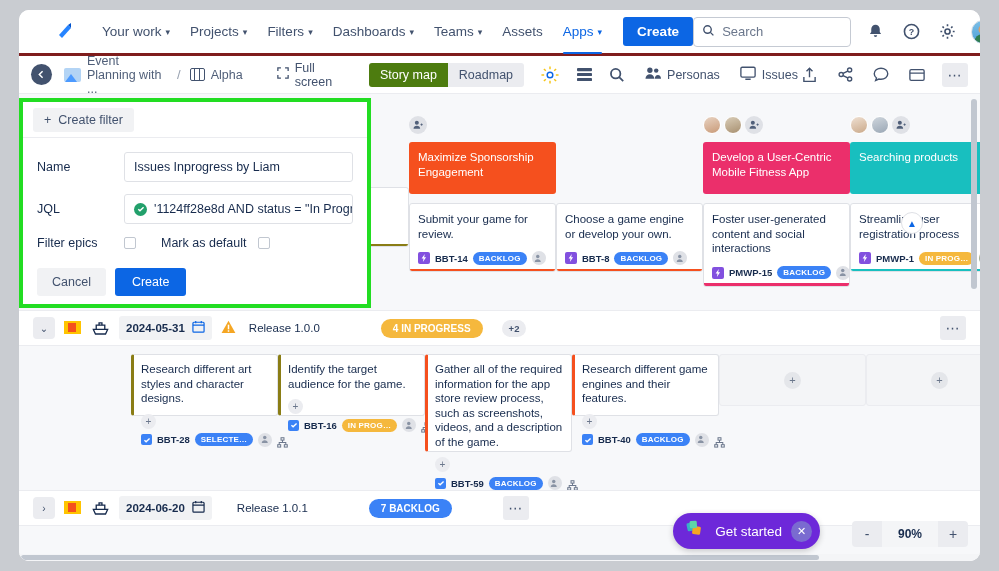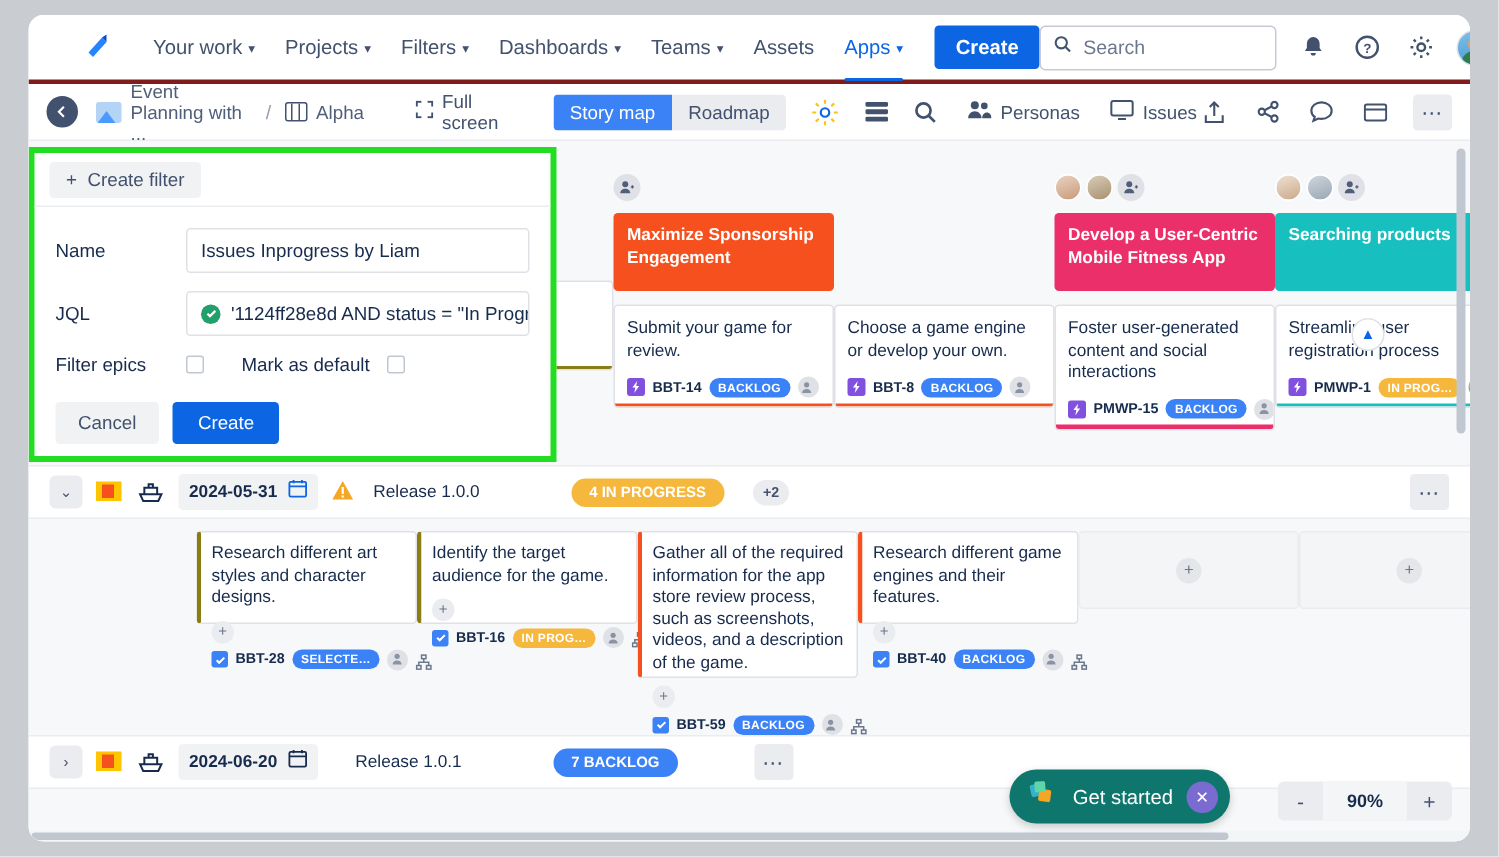--- a/index.html
+++ b/index.html
@@ -97,21 +97,21 @@
   .slash { margin: 0 9px; color: #97a0af; font-size: 13px; }
   .board-icon { width: 15px; height: 13px; border: 1.6px solid #42526e;
     border-radius: 2px; display:flex; flex:none; }
   .board-icon i { flex:1; border-right: 1.6px solid #42526e; }
   .board-icon i:last-child { border-right: none; }
   .fullscreen { display:flex; align-items:center; gap:6px; margin-left: 34px;
     font-size: 12.5px; color: #42526e; cursor: pointer; }
   .seg { display:flex; margin-left: 36px; border-radius: 3px; overflow:hidden; flex:none;}
   .seg-btn { font-size: 12.5px; padding: 5px 11px; cursor: pointer;
     background:#ebecf0; color:#42526e; font-weight: 500;}
-  .seg-btn.on { background: #3b82f6; color:#fff; }
+  .seg-btn.on { background: #4d7c0f; color:#fff; }
   .tool-ico { margin-left: 16px; cursor:pointer; display:flex; align-items:center;
     justify-content:center; width:22px; height:22px; color:#42526e;}
   .tool-lbl { display:flex; align-items:center; gap:6px; margin-left: 20px;
     font-size:12.5px; color:#42526e; cursor:pointer; }
   .sub-right { margin-left:auto; display:flex; align-items:center; gap:14px; }
   .more-box { width:26px;height:24px;border-radius:3px;background:#ebecf0;
     display:flex;align-items:center;justify-content:center;cursor:pointer;
     color:#42526e;font-size:14px;letter-spacing:1px;}
 
   
@@ -127,21 +127,21 @@
   }
 
   .col { position: absolute; width: 147px; }
   .av-row { display:flex; align-items:center; gap:3px; height:22px; margin-bottom:6px; }
   .av { width:18px;height:18px;border-radius:50%; overflow:hidden; position:relative;
     border:1px solid #fff; flex:none; }
   .av-add { width:18px;height:18px;border-radius:50%;background:#dfe1e6;
     display:flex;align-items:center;justify-content:center;flex:none;cursor:pointer;}
   .epic-card {
     height: 52px; border-radius: 3px; color:#fff; font-size:11.5px;
-    line-height: 15px; padding: 8px 9px; cursor:pointer; overflow:hidden;font-weight:bold;
+    line-height: 15px; padding: 8px 9px; cursor:pointer; overflow:hidden;
   }
   .story-card {
     margin-top: 9px; background:#fff; border-radius:3px;
     border:1px solid #dfe1e6; padding: 8px 8px 6px 8px; cursor:pointer;
     position: relative; overflow: hidden;
   }
   .story-card .txt { font-size:11.5px; color:#172b4d; line-height:14.5px; }
   .card-foot { display:flex; align-items:center; gap:5px; margin-top: 10px; }
   .type-ic { width:12px;height:12px;border-radius:2px;background:#8250df;
     display:flex;align-items:center;justify-content:center;flex:none;}
@@ -231,21 +231,21 @@
   .mark-lbl { font-size:12.5px;color:#172b4d; margin-left:25px; margin-right:12px;}
   .dlg-foot { display:flex; justify-content:flex-start; gap:9px; margin-top:18px;}
   .btn-cancel{ font-size:12.5px;color:#42526e;background:#f1f2f4;border:none;
     padding:7px 15px;border-radius:3px;cursor:pointer;}
   .btn-create{ font-size:12.5px;color:#fff;background:#0c66e4;border:none;
     padding:7px 17px;border-radius:3px;cursor:pointer;font-weight:500;}
 
   
   .get-started {
     position:absolute; right: 160px; bottom: 12px; height: 36px;
-    background:#0f766e; border-radius:19px; display:flex; align-items:center;
+    background:#6d28d9; border-radius:19px; display:flex; align-items:center;
     gap:9px; padding: 0 8px 0 13px; color:#fff; cursor:pointer;
     box-shadow: 0 2px 6px rgba(0,0,0,.2);
   }
   .gs-lbl { font-size:13.5px; }
   .gs-x { width:21px;height:21px;border-radius:50%;background:#7a6bd0;
     display:flex;align-items:center;justify-content:center;font-size:11px;cursor:pointer;}
   .zoomctl { position:absolute; right: 12px; bottom: 14px; display:flex;
     background:#ebecf0; border-radius:4px; overflow:hidden; }
   .zbtn { width:30px;height:26px;display:flex;align-items:center;
     justify-content:center;font-size:14px;color:#42526e;cursor:pointer;}

